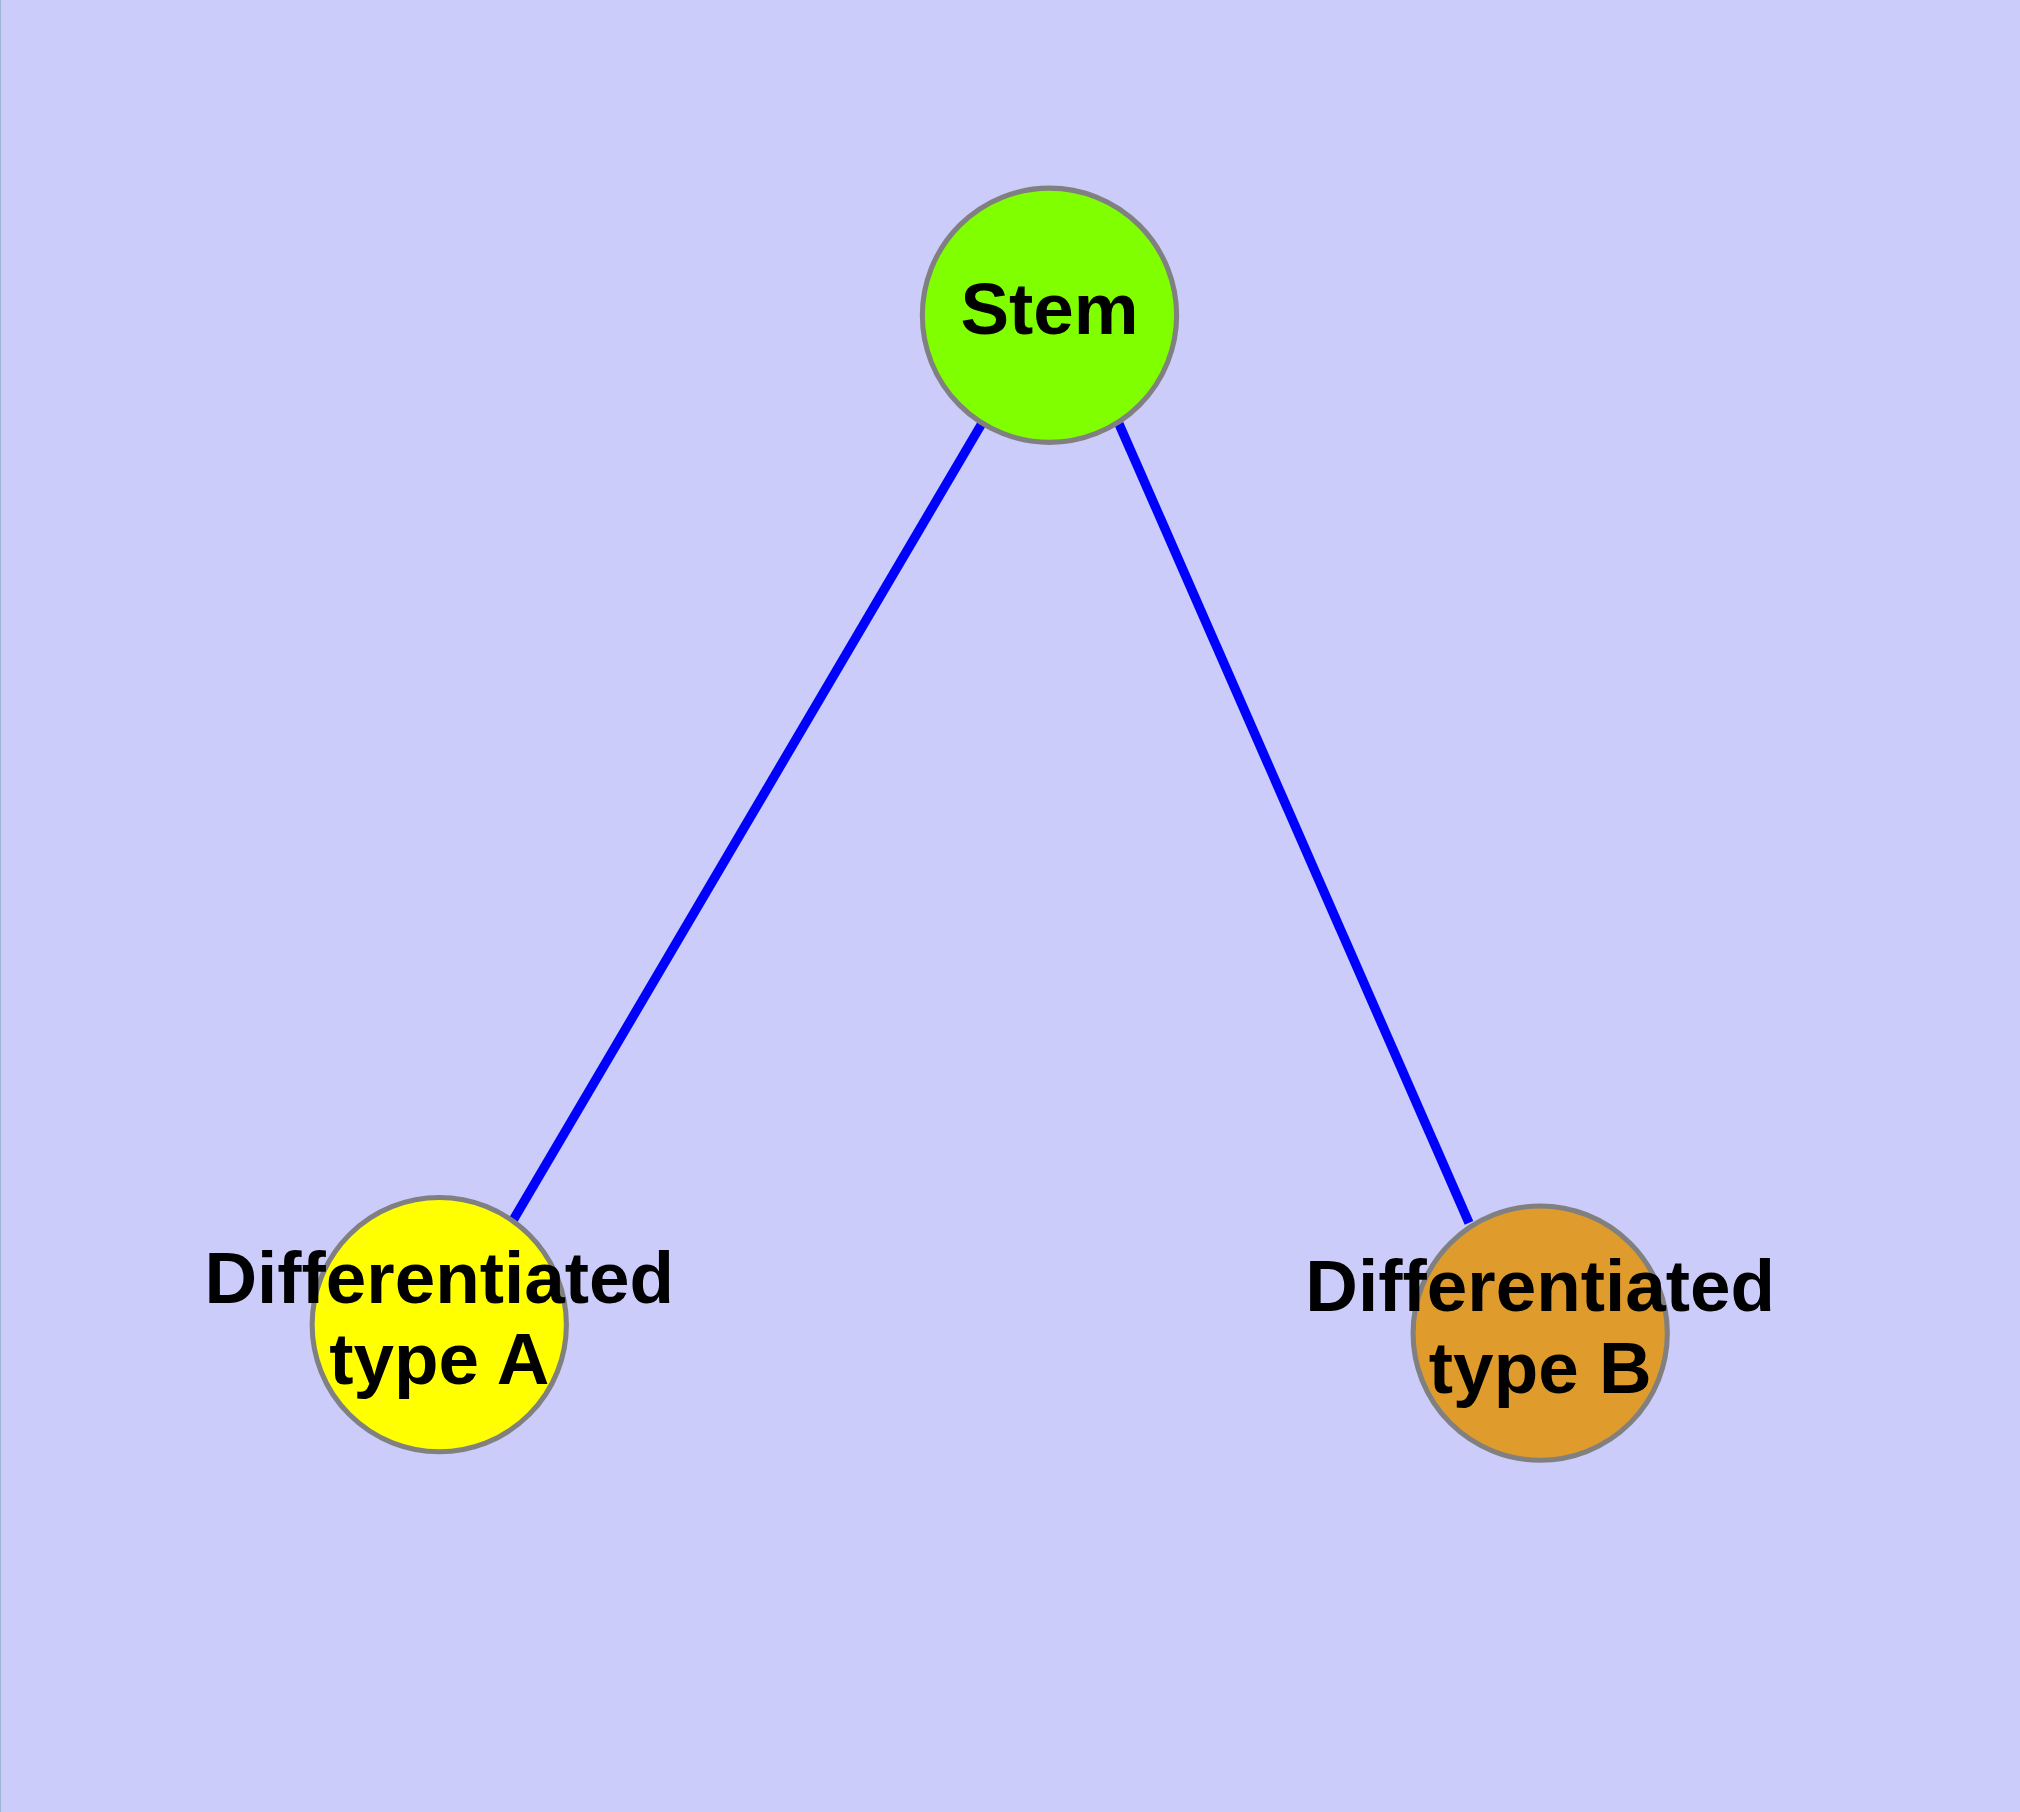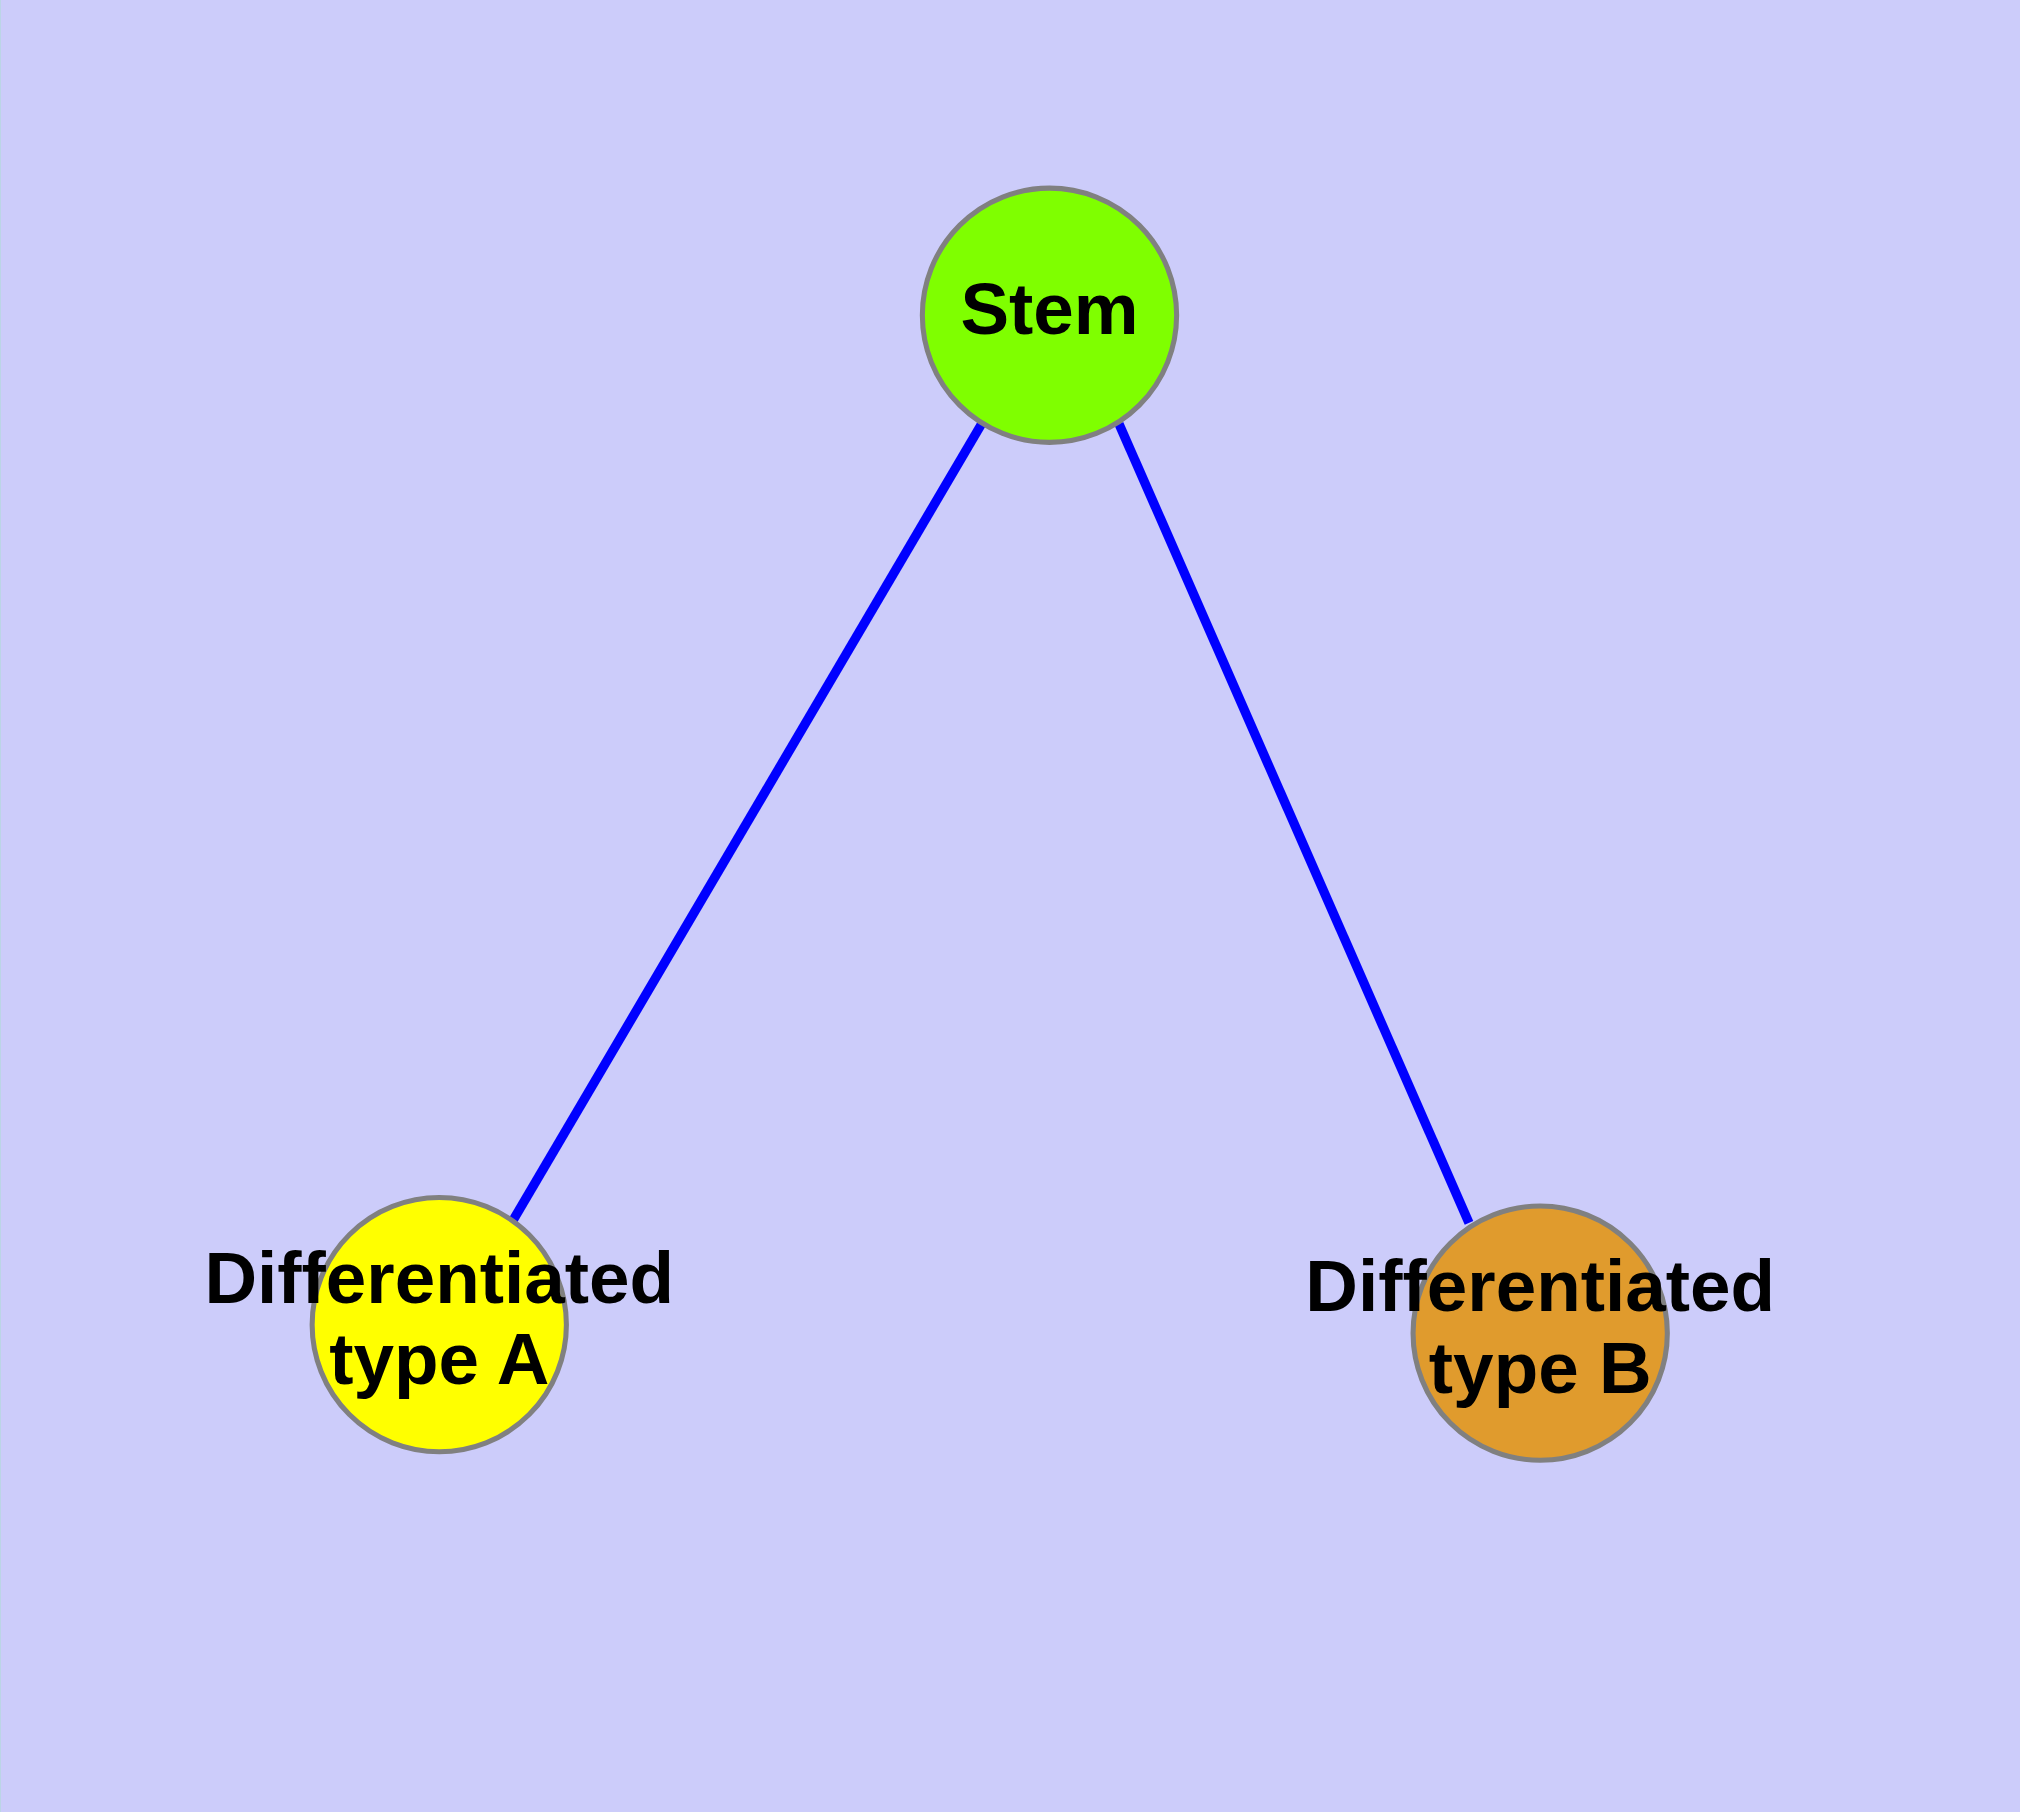--- a/index.html
+++ b/index.html
@@ -27,21 +27,21 @@
     font-weight: bold;
     fill: #000000;
     text-anchor: middle;
     dominant-baseline: middle;
     paint-order: normal;
   }
 </style>
 </head>
 <body>
 
-<div id="canvas" style="width: 2021px; height: 1812px; background: #86efac;">
+<div id="canvas" style="width: 2021px; height: 1812px; background: #0f766e;">
   <svg id="graph-svg" viewBox="0 0 2384 2138" xmlns="http://www.w3.org/2000/svg" style="width: 2021px; height: 1812px;">
 
     <rect id="bg-rect" x="0" y="0" width="2384" height="2138" fill="#ccccfa"></rect>
 
     <g id="edge-layer">
         <line x1="1158" y1="500" x2="605" y2="1440" stroke="#0000ff" stroke-width="11" stroke-linecap="butt"></line>
         <line x1="1320" y1="500" x2="1733" y2="1443" stroke="#0000ff" stroke-width="11" stroke-linecap="butt"></line>
       </g>
     <g id="node-layer">
         <g>

